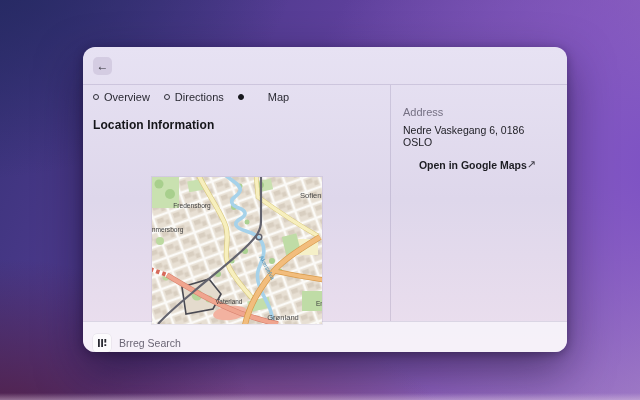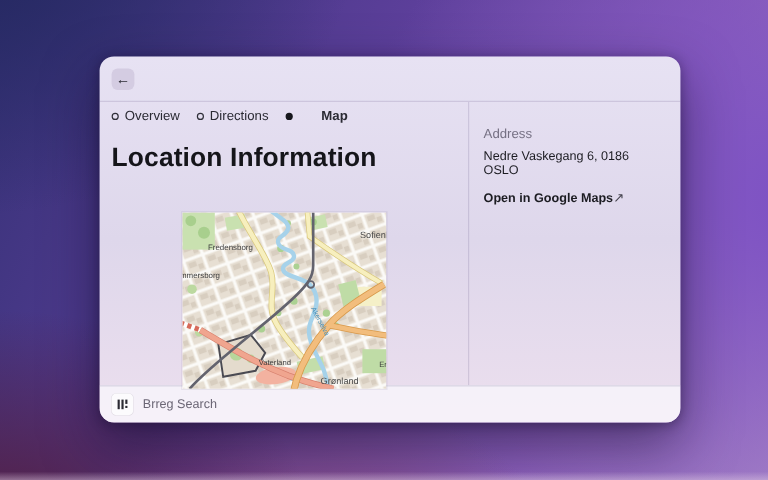--- a/index.html
+++ b/index.html
@@ -23,39 +23,39 @@
     border-bottom:1px solid rgba(70,55,105,.15);}
   .back-btn{width:19px;height:18px;border:none;border-radius:5px;background:#d4cce2;
     display:flex;align-items:center;justify-content:center;cursor:pointer;padding:0;}
   .back-btn span{font-size:12px;font-weight:700;color:#2a2a33;line-height:1;}
 
   .win-body{flex:1;display:flex;min-height:0;}
   .main{width:307px;flex:0 0 307px;position:relative;padding:6px 0 0 10px;box-sizing:border-box;}
   .tabs{display:flex;align-items:center;gap:14px;}
   .tab{display:flex;align-items:center;gap:5px;font-size:11px;color:#2a2a33;cursor:pointer;}
   .tab .dot{width:6px;height:6px;border-radius:50%;border:1.5px solid #2f2f38;box-sizing:border-box;}
-  .tab.selected{font-weight:700;gap:24px;}
+  .tab.selected{font-weight:400;gap:24px;}
   .tab.selected .dot{background:#17171d;border-color:#17171d;}
-  .main h1{margin:15px 0 0;font-size:22px;font-weight:700;color:#15151a;letter-spacing:.1px;}
+  .main h1{margin:15px 0 0;font-size:12px;font-weight:700;color:#15151a;letter-spacing:.1px;}
   .addr{margin:8px 0 0;font-size:10.5px;color:#23222a;}
   .addr b{font-weight:700;}
   .map{position:absolute;left:69px;top:92px;width:170px;height:147px;overflow:hidden;
     box-shadow:0 0 0 1px rgba(40,25,70,.07);}
   .map svg{display:block;}
   .map text{font-family:"Liberation Sans","DejaVu Sans",sans-serif;}
 
   .sidebar{flex:1;border-left:1px solid rgba(70,55,105,.15);padding:9px 15px 0 12px;box-sizing:border-box;}
   .meta-label{font-size:11px;color:#757083;margin-top:12px;}
   .meta-value{font-size:10.5px;color:#1c1c22;margin:6px 0 10px;}
-  .action-row{display:flex;align-items:center;justify-content:flex-start;margin-top:7px;cursor:pointer;}
+  .action-row{display:flex;align-items:center;justify-content:center;margin-top:7px;cursor:pointer;}
   .action-row .act{font-size:10.5px;font-weight:600;color:#1c1c22;}
   .action-row .ext{font-size:11px;color:#45434e;}
 
   .win-footer{height:30px;flex:0 0 30px;border-top:1px solid rgba(70,55,105,.15);
-    background:rgba(250,248,253,.72);display:flex;align-items:center;
+    background:rgba(250,248,253,.72);display:flex;align-items:flex-end;
     justify-content:space-between;padding:0 12px 0 10px;}
   .f-left{display:flex;align-items:center;gap:8px;}
   .app-icon{width:18px;height:18px;border-radius:4px;background:#fcfbfd;
     box-shadow:0 0 0 .5px rgba(0,0,0,.08);display:flex;align-items:center;justify-content:center;}
   .f-left .app-name{font-size:10.5px;color:#6b6675;}
   .f-right{display:flex;align-items:center;gap:8px;}
   .f-right .primary{font-size:10.5px;font-weight:700;color:#1c1b22;cursor:pointer;}
   .key{display:inline-flex;align-items:center;justify-content:center;height:17px;min-width:17px;
     padding:0 3px;border-radius:4.5px;background:#dcd5e6;color:#4e4960;font-size:10px;box-sizing:border-box;}
   .key.wide{min-width:22px;}

